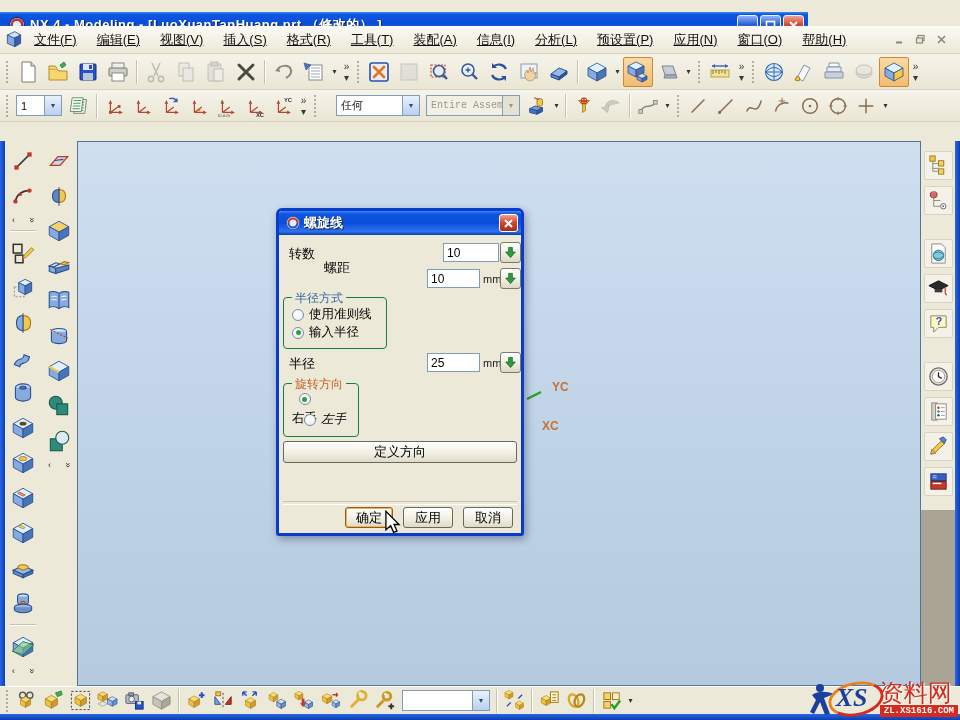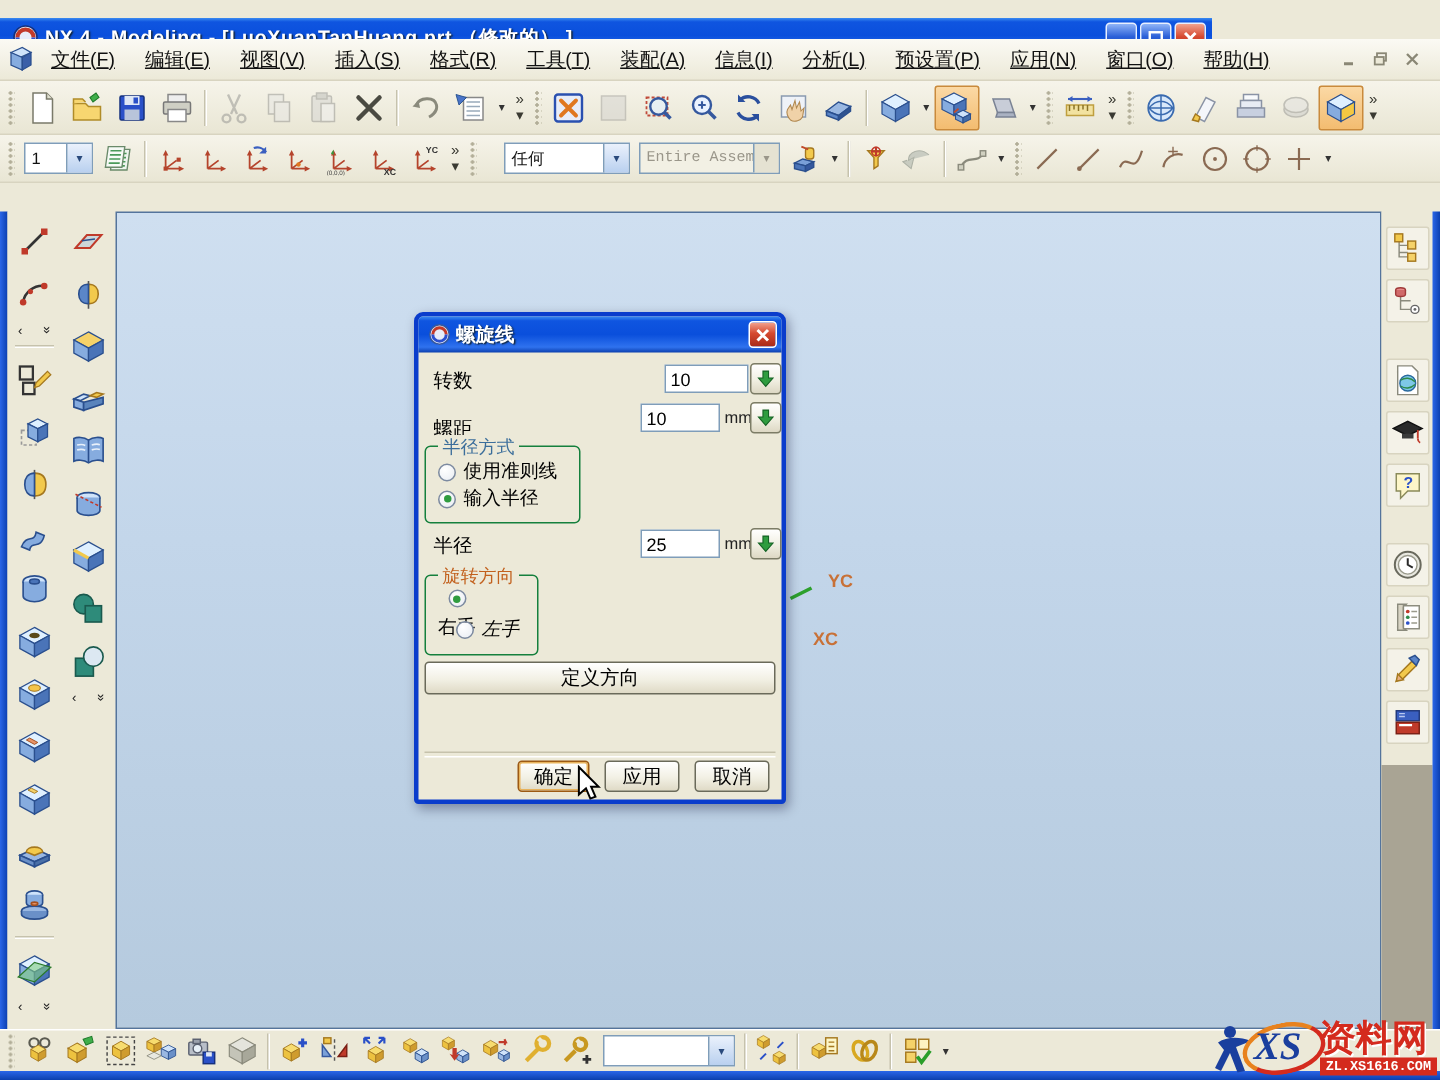--- a/index.html
+++ b/index.html
@@ -95,21 +95,21 @@
     background:linear-gradient(180deg,#2a66e8,#0b3fae);}
   
   #watermark{position:absolute;right:2px;top:680px;height:38px;display:flex;align-items:center;z-index:30;justify-content:space-between;}
   #wm-fig{width:26px;height:36px;}
   #wm-oval{position:relative;width:56px;height:34px;margin-left:-8px;}
   #wm-oval .ring{position:absolute;inset:0;border:3px solid var(--watermark-red,#d42b1e);
     border-radius:50%;transform:rotate(-12deg);border-left-color:#e8821e;border-top-color:#e8821e;}
   #wm-xs{position:absolute;left:8px;top:1px;font-family:"Liberation Serif",serif;
     font-style:italic;font-weight:bold;font-size:26px;color:var(--watermark-blue,#1a3f9e);}
   #wm-right{display:flex;flex-direction:column;margin-left:-4px;}
-  #wm-name{font-size:24px;font-weight:bold;color:var(--watermark-red,#d42b1e);line-height:1;
+  #wm-name{font-size:24px;font-weight:normal;color:var(--watermark-red,#d42b1e);line-height:1;
     text-shadow:1px 1px 0 #fff;}
   #wm-url{background:var(--watermark-red,#d42b1e);color:#fff;font-family:"Liberation Mono",monospace;
     font-size:9px;font-weight:bold;padding:1px 4px;line-height:1.2;}
   
   #dialog{position:absolute;left:276px;top:208px;width:248px;height:328px;z-index:20;
     border:3px solid #0a3ccc;border-radius:6px 6px 3px 3px;background:#ece9d8;
     box-shadow:2px 3px 8px rgba(0,0,40,.35);box-sizing:border-box;}
   #dlg-title{height:24px;border-radius:3px 3px 0 0;display:flex;align-items:center;padding:0 3px;
     background:linear-gradient(180deg,#3a8af0 0%,#0f55e0 12%,#0a4fdc 50%,#2f72ee 85%,#0b3fae 100%);}
   #dlg-title .dicon{width:16px;height:16px;margin:0 3px;}
@@ -1108,21 +1108,21 @@
     <div id="dlg-body">
 
       <span class="dlabel" style="top:10px;">转数</span>
       <input class="dinput" style="left: 164px; top: 8px; width: 56px;" value="10">
       <span class="stepbtn" style="left:221px;top:7px;">
           <svg viewBox="0 0 14 14">
             <path d="M7 12.5L1.8 6.5h3.2V1.5h4v5h3.2z" fill="#2f9c3f" stroke="#156325" stroke-width="0.8"></path>
           </svg>
         </span>
 
-      <span class="dlabel" style="top:42px;">螺距</span>
+      <span class="dlabel" style="top:24px;margin-left:35px;">螺距</span>
       <input class="dinput" style="left: 148px; top: 34px; width: 53px;" value="10">
       <span class="dunit" style="left:204px;top:38px;">mm</span>
       <span class="stepbtn" style="left:221px;top:33px;">
           <svg viewBox="0 0 14 14">
             <path d="M7 12.5L1.8 6.5h3.2V1.5h4v5h3.2z" fill="#2f9c3f" stroke="#156325" stroke-width="0.8"></path>
           </svg>
         </span>
 
       <div class="groupbox" style="left:4px;top:62px;width:102px;height:50px;">
         <span class="gtitle blue">半径方式</span>

